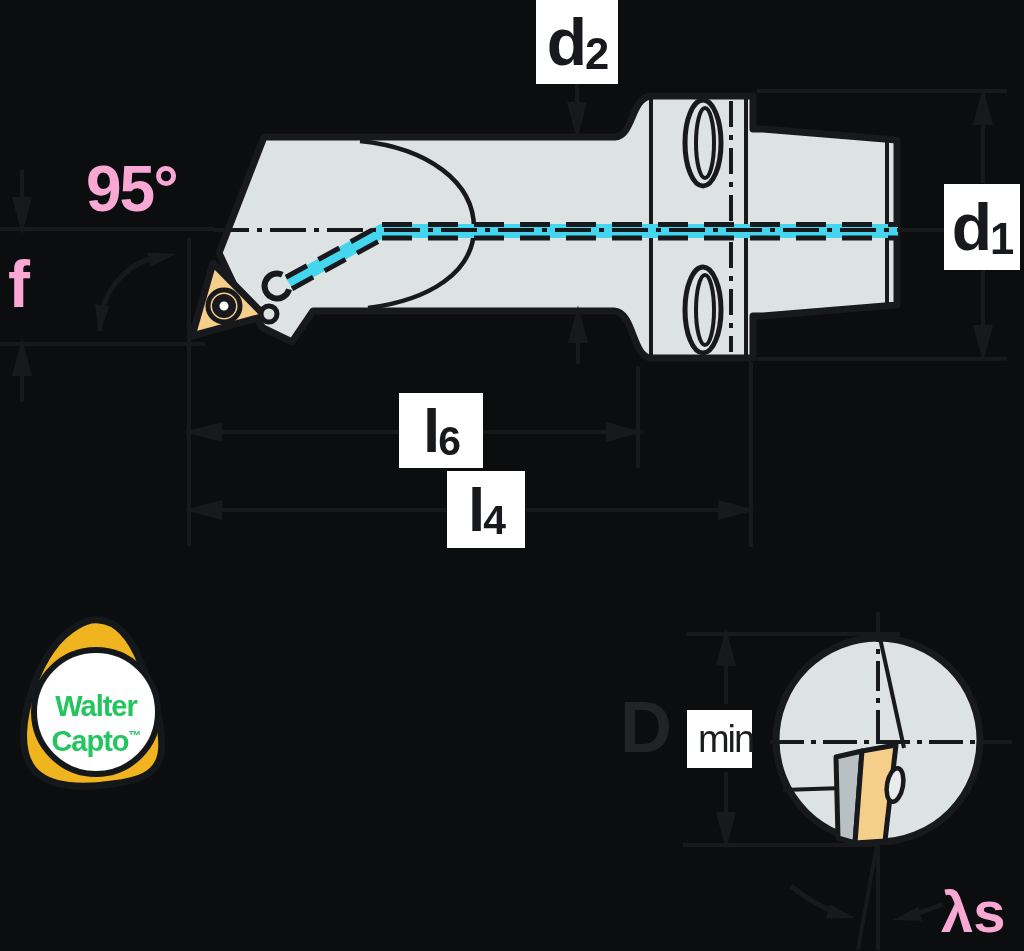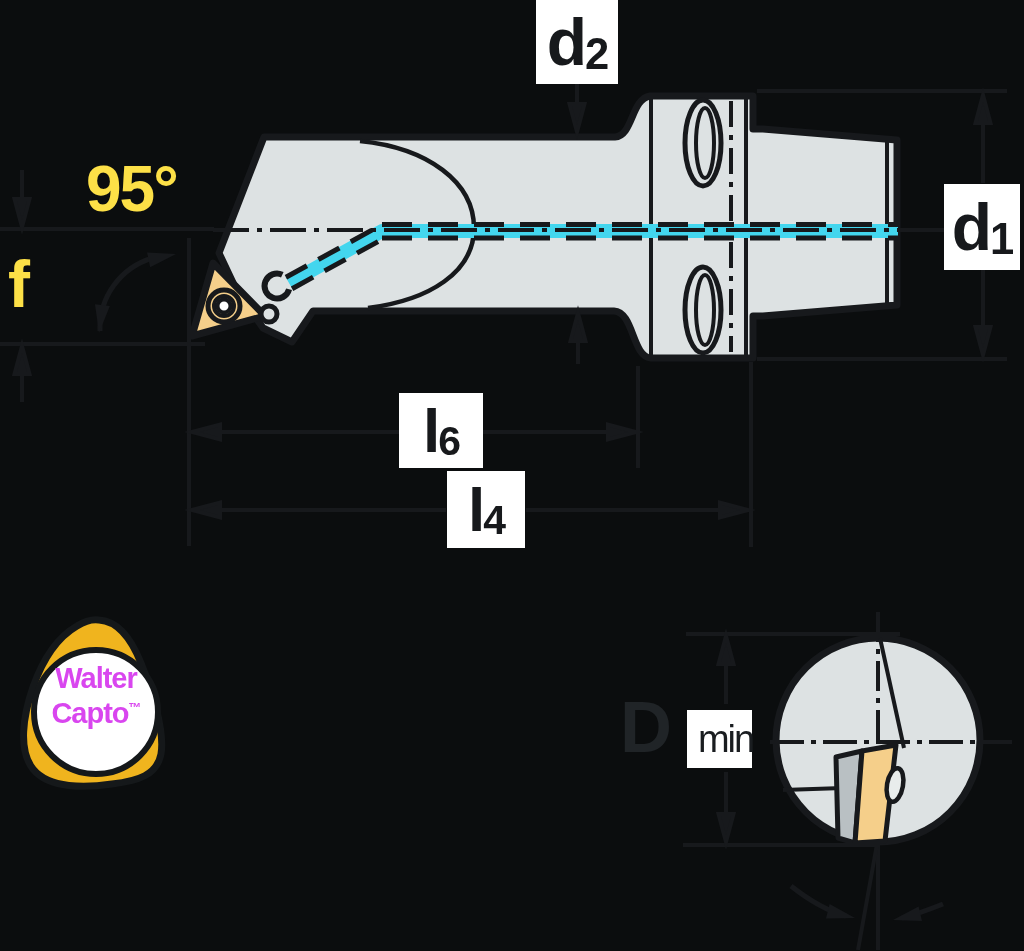--- a/index.html
+++ b/index.html
@@ -1,41 +1,41 @@
 <!DOCTYPE html>
 <html><head>
 <meta charset="utf-8">
 <style>
   html,body{margin:0;padding:0;background:#0b0d0e;}
   .stage{
     position:relative;width:1024px;height:951px;overflow:hidden;
     background:#0b0d0e;font-family:"Liberation Sans",sans-serif;
   }
   .stage svg{position:absolute;left:0;top:0;}
-  .lbl{position:absolute;color:#fde047;font-weight:bold;white-space:nowrap;}
+  .lbl{position:absolute;color:#f9a8d4;font-weight:bold;white-space:nowrap;}
   .dim-label{
     position:absolute;background:#ffffff;color:#17191c;font-weight:bold;
     display:flex;align-items:center;justify-content:center;letter-spacing:-2px;
   }
   .dim-label .sub{font-size:0.66em;transform:translateY(0.28em);display:inline-block;}
   #lbl-d2{left:536px;top:0;width:82px;height:84px;font-size:66px;}
   #lbl-d1{left:944px;top:184px;width:76px;height:86px;font-size:66px;}
   #lbl-l16{left:399px;top:393px;width:84px;height:75px;font-size:62px;}
   #lbl-l4{left:447px;top:471px;width:78px;height:77px;font-size:62px;}
   #lbl-angle{left:86px;top:152px;font-size:64px;letter-spacing:-2px;}
   #lbl-f{left:8px;top:246px;font-size:66px;}
   #lbl-dmin-base{position:absolute;left:620px;top:686px;font-size:72px;font-weight:bold;color:#202427;}
   #lbl-dmin-sub{
     position:absolute;left:687px;top:710px;width:53px;height:58px;background:#ffffff;
     color:#1a1d20;font-size:38px;letter-spacing:-2px;display:flex;align-items:center;justify-content:center;padding-left:12px;
   }
   #lbl-lambda{left:941px;top:878px;font-size:58px;}
   #logo-text{
-    position:absolute;left:34px;top:664px;width:124px;text-align:center;
-    color:#d946ef;font-size:29px;font-weight:bold;line-height:29px;letter-spacing:-1px;
+    position:absolute;left:34px;top:692px;width:124px;text-align:center;
+    color:#22c55e;font-size:29px;font-weight:bold;line-height:29px;letter-spacing:-1px;
   }
   #logo-text sup{font-size:13px;}
 </style>
 </head>
 <body>
 
 <div class="stage">
 
 <svg width="1024" height="951" viewBox="0 0 1024 951">
 
@@ -183,19 +183,20 @@
       <span class="sub">4</span>
   </div>
 
   <div class="lbl" id="lbl-angle">95°</div>
 
   <div class="lbl" id="lbl-f">f</div>
 
   <div id="lbl-dmin-base">D</div>
   <div id="lbl-dmin-sub">min</div>
 
+  <div class="lbl" id="lbl-lambda">λs</div>
 
   <div id="logo-text">
     <span>Walter</span><br>
     <span>Capto</span><sup>™</sup>
   </div>
 
 </div>
 
 </body></html>

